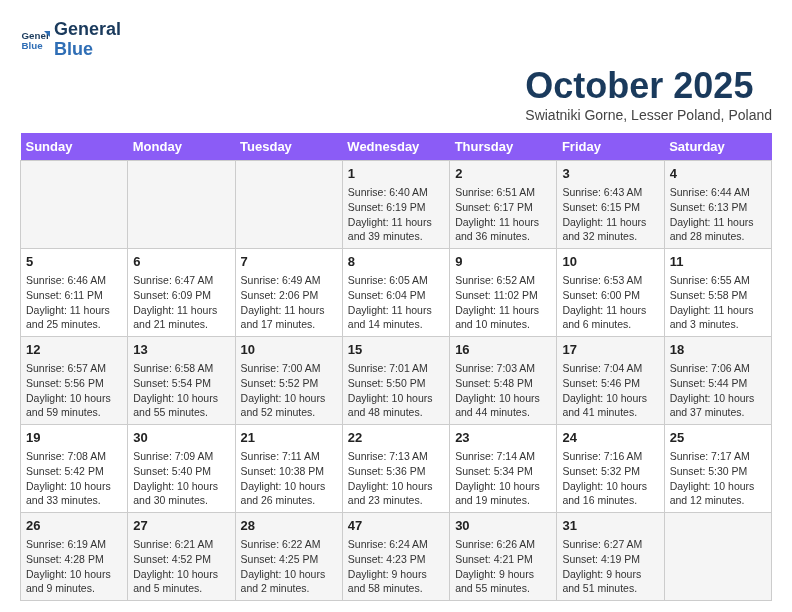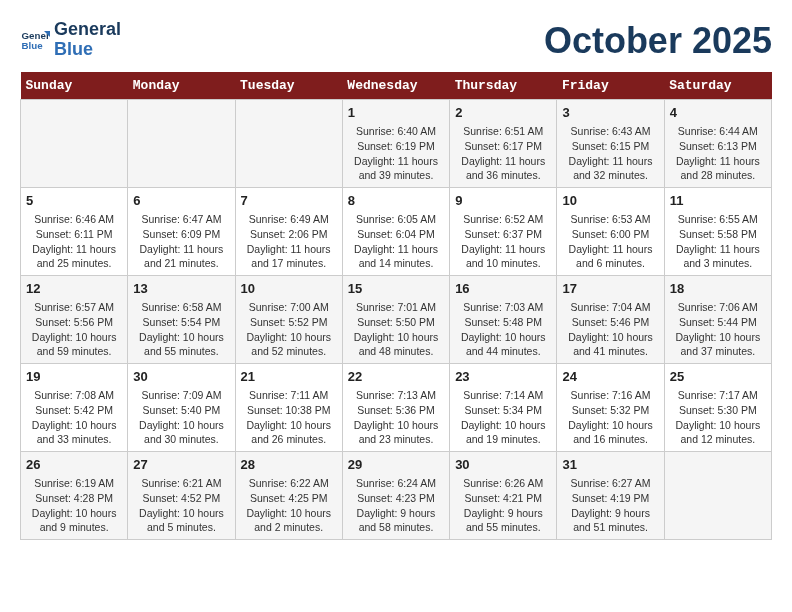--- a/index.html
+++ b/index.html
@@ -29,43 +29,43 @@
     }
     .logo-text span {
       color: #1a3a5c;
     }
     .logo-icon {
       width: 30px;
       height: 30px;
     }
     .title-section {
       text-align: left;
+      margin-top: 45px;
     }
     .month-title {
       font-size: 36px;
       font-weight: bold;
       color: #1a3a5c;
     }
     .location {
       font-size: 14px;
       color: #444;
     }
     table {
       width: 100%;
       border-collapse: collapse;
       font-size: 11px;
     }
     thead tr th {
-      background-color: #7f1d1d;
+      background-color: #8b5cf6;
       color: #fff;
       text-align: left;
       padding: 6px 5px;
       font-size: 13px;
       font-weight: bold;
-      font-family: Liberation Mono, monospace;
     }
     tbody tr td {
       border: 1px solid #ccc;
       vertical-align: top;
       padding: 4px 5px;
       height: 88px;
       width: 107px;
       color: #333;
       font-size: 11px;
       line-height: 1.4;
@@ -78,21 +78,20 @@
     }
     .day-num {
       font-size: 13px;
       font-weight: bold;
       margin-bottom: 2px;
       color: #222;
     }
     .cell-content {
       font-size: 10.5px;
       color: #333;
-      text-align: center;
     }
   </style>
 </head>
 <body>
 
 <div class="header">
   <div class="logo">
     <svg class="logo-icon" viewBox="0 0 40 40" xmlns="http://www.w3.org/2000/svg">
       <text x="2" y="18" font-size="13" font-weight="bold" fill="#1a3a5c">General</text>
       <text x="2" y="32" font-size="13" font-weight="bold" fill="#2f6eb5">Blue</text>
@@ -100,20 +99,21 @@
     </svg>
     <div>
       <div class="logo-text">
         <span>General</span><br>
         <span style="color:#2f6eb5">Blue</span>
       </div>
     </div>
   </div>
   <div class="title-section">
     <div class="month-title">October 2025</div>
+    <div class="location">Swiatniki Gorne, Lesser Poland, Poland</div>
   </div>
 </div>
 
 <table>
   <thead>
     <tr>
     <th>Sunday</th>
         <th>Monday</th>
         <th>Tuesday</th>
         <th>Wednesday</th>
@@ -173,21 +173,21 @@
         </td>
         <td>
           <div class="day-num">8</div>
           <div class="cell-content">Sunrise: 6:05 AM
 Sunset: 6:04 PM
 Daylight: 11 hours and 14 minutes.</div>
         </td>
         <td>
           <div class="day-num">9</div>
           <div class="cell-content">Sunrise: 6:52 AM
-Sunset: 6:37 PM
+Sunset: 11:02 PM
 Daylight: 11 hours and 10 minutes.</div>
         </td>
         <td>
           <div class="day-num">10</div>
           <div class="cell-content">Sunrise: 6:53 AM
 Sunset: 6:00 PM
 Daylight: 11 hours and 6 minutes.</div>
         </td>
         <td>
           <div class="day-num">11</div>
@@ -297,21 +297,21 @@
 Sunset: 4:52 PM
 Daylight: 10 hours and 5 minutes.</div>
         </td>
         <td>
           <div class="day-num">28</div>
           <div class="cell-content">Sunrise: 6:22 AM
 Sunset: 4:25 PM
 Daylight: 10 hours and 2 minutes.</div>
         </td>
         <td>
-          <div class="day-num">29</div>
+          <div class="day-num">47</div>
           <div class="cell-content">Sunrise: 6:24 AM
 Sunset: 4:23 PM
 Daylight: 9 hours and 58 minutes.</div>
         </td>
         <td>
           <div class="day-num">30</div>
           <div class="cell-content">Sunrise: 6:26 AM
 Sunset: 4:21 PM
 Daylight: 9 hours and 55 minutes.</div>
         </td>

